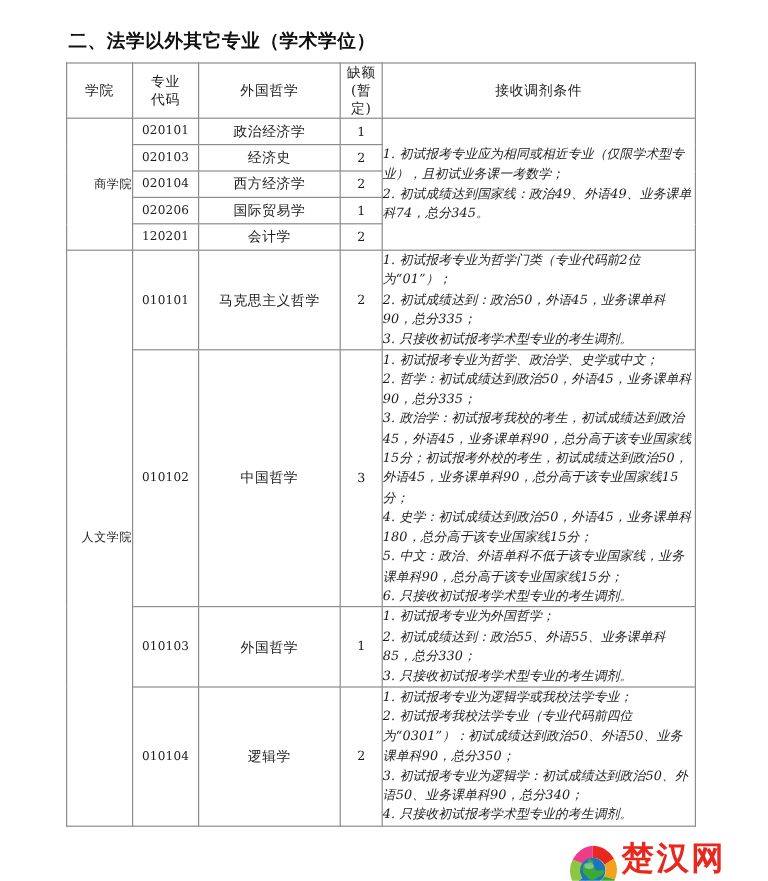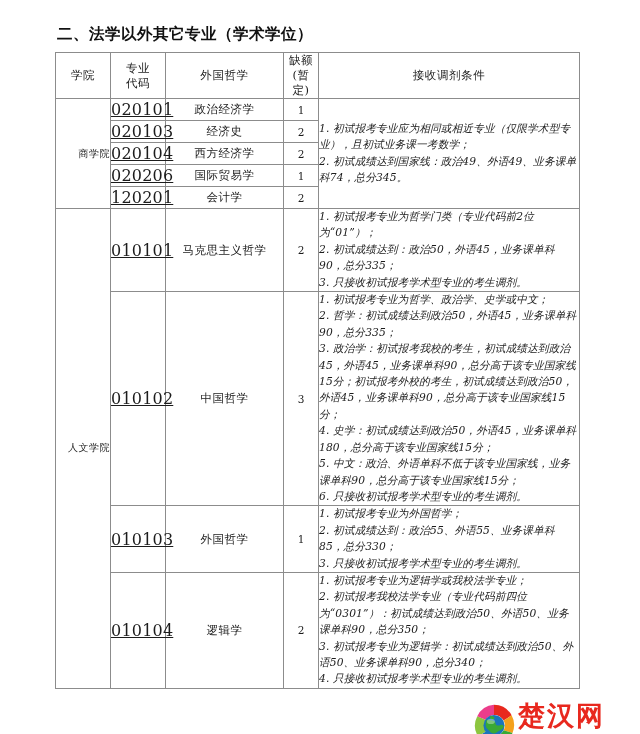--- a/index.html
+++ b/index.html
@@ -74,25 +74,24 @@
   }
   thead td .hd2 { display: block; }
 
   td.college-cell {
     text-align: right;
     font-size: 10px;
     letter-spacing: 0.5px;
     vertical-align: middle;
   }
   td.code-cell {
-    text-align: left;
-    font-size: 16px;
+    text-align: center;
+    font-size: 10px;
     font-family: "DejaVu Serif", "Liberation Serif", serif;
     letter-spacing: 0.2px;
-    text-decoration: underline;
   }
   td.name-cell {
     text-align: center;
     font-size: 11.5px;
     letter-spacing: 0.5px;
   }
   td.quota-cell {
     text-align: center;
     font-size: 10.5px;
   }

